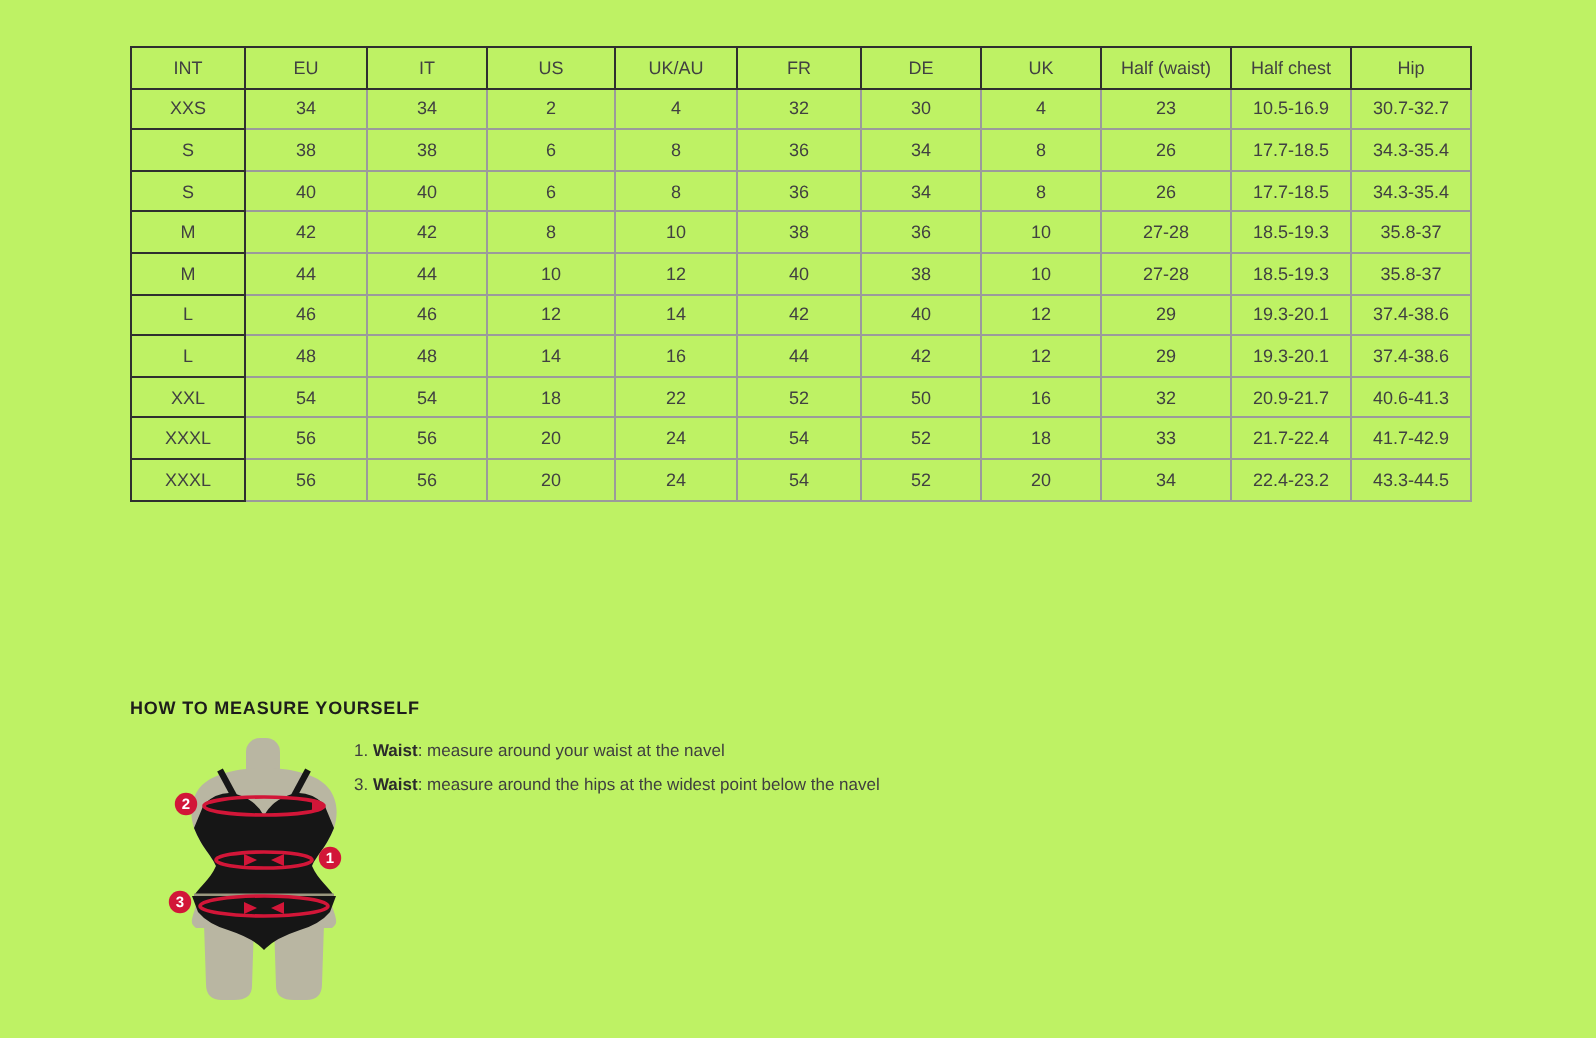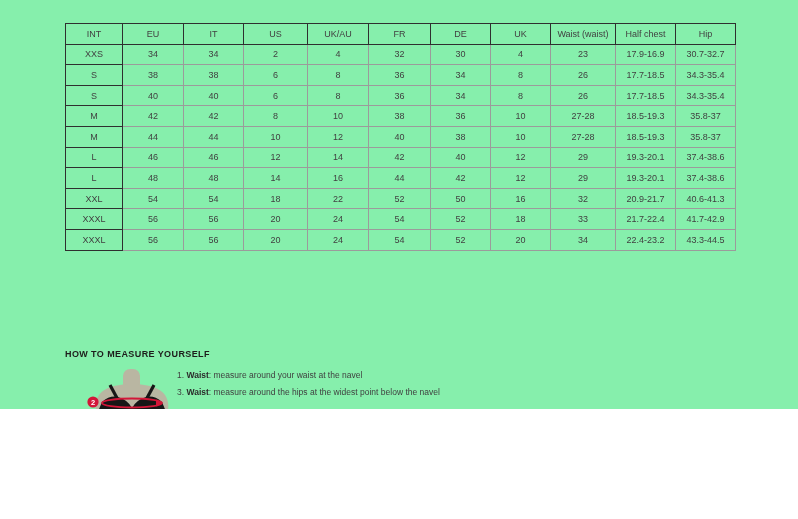--- a/index.html
+++ b/index.html
@@ -1,19 +1,19 @@
 <!DOCTYPE html>
 <html><head>
 <meta charset="utf-8">
 <style>
   * { margin:0; padding:0; box-sizing:border-box; }
   html,body { background:#ffffff; }
   body { font-family:"Liberation Sans", sans-serif; }
   .page {
-    position:relative; width:798px; height:409px; background:#86efac; overflow:hidden;padding-left:32px;
+    position:relative; width:798px; height:519px; background:#bef264; overflow:hidden;padding-left:32px;
   }
 
   
   table.size-chart {
     position:absolute; left:65px; top:23px; width:670px;
     border-collapse:collapse; table-layout:fixed;
   }
   table.size-chart th, table.size-chart td {
     border:1px solid #9b9b9b;
     height:20.6px;
@@ -62,37 +62,37 @@
     <thead>
         <tr>
           <th>INT</th>
           <th>EU</th>
           <th>IT</th>
           <th>US</th>
           <th>UK/AU</th>
           <th>FR</th>
           <th>DE</th>
           <th>UK</th>
-          <th>Waist (waist)</th>
+          <th>Half (waist)</th>
           <th>Half chest</th>
           <th>Hip</th>
         </tr>
       </thead>
     <tbody>
         <tr>
           <td>XXS</td>
           <td>34</td>
           <td>34</td>
           <td>2</td>
           <td>4</td>
           <td>32</td>
           <td>30</td>
           <td>4</td>
           <td>23</td>
-          <td>17.9-16.9</td>
+          <td>10.5-16.9</td>
           <td>30.7-32.7</td>
         </tr>
         <tr>
           <td>S</td>
           <td>38</td>
           <td>38</td>
           <td>6</td>
           <td>8</td>
           <td>36</td>
           <td>34</td>

